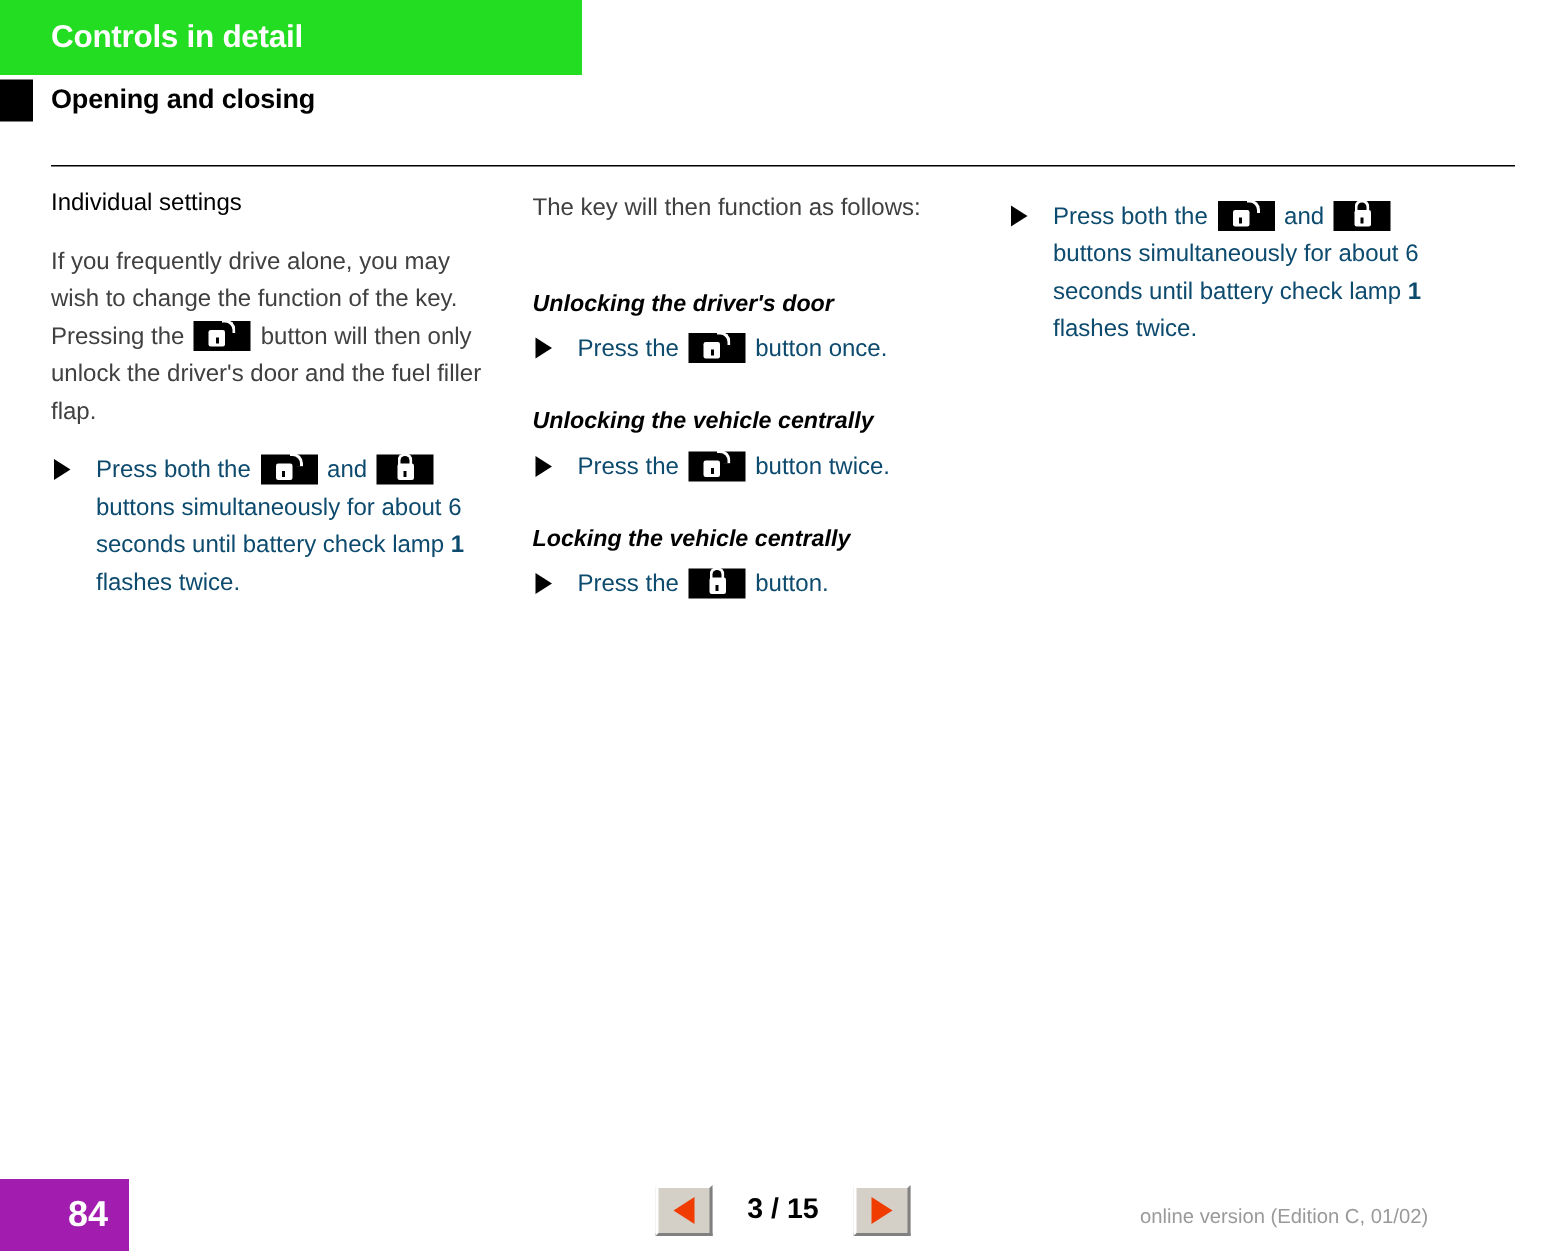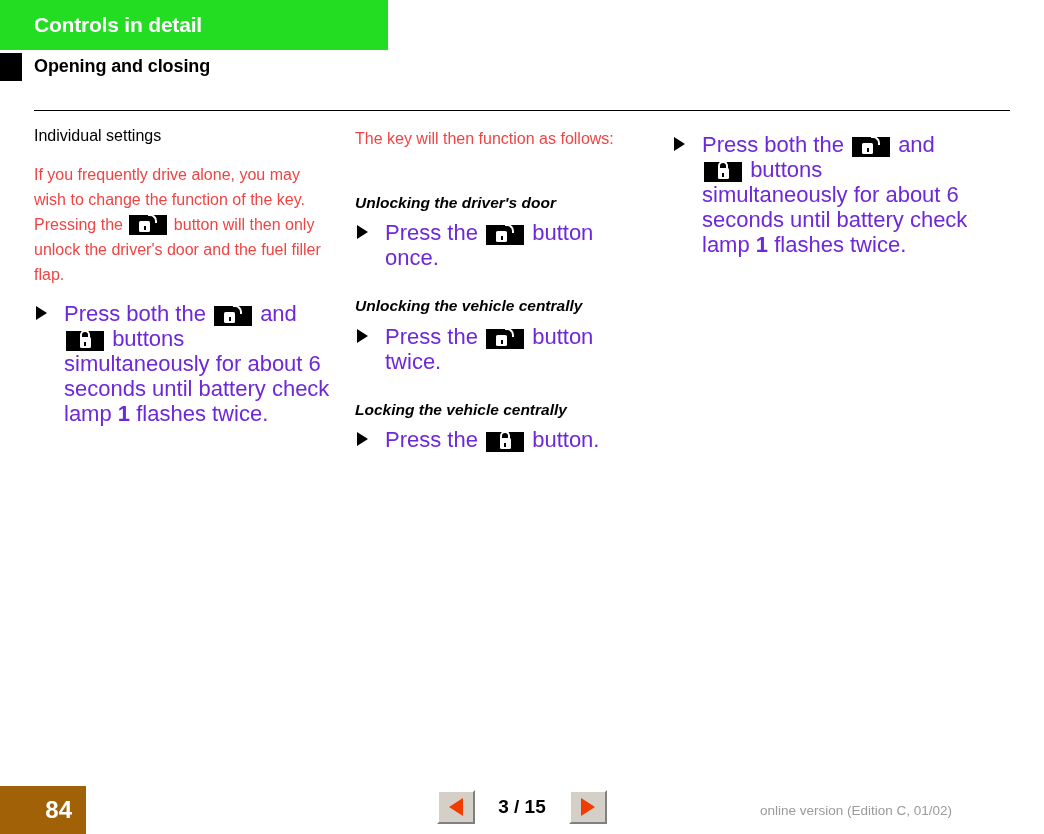--- a/index.html
+++ b/index.html
@@ -85,31 +85,31 @@
     font-style: italic;
     color: #000000;
     line-height: 1.25;
   }
   h4.subhead.first { margin-top: 42px; }
 
   p.body {
     margin: 0 0 14px 0;
     font-size: 16px;
     line-height: 25px;
-    color: #ef4444;
+    color: #404040;
   }
 
   
   .bullet-item {
     position: relative;
     margin: 6px 0 14px 0;
     padding-left: 30px;
-    font-size: 22px;
+    font-size: 16px;
     line-height: 25px;
-    color: #6d28d9;
+    color: #0c4a6e;
   }
   .bullet-marker {
     position: absolute;
     left: 2px;
     top: 5px;
     width: 0;
     height: 0;
     border-top: 7px solid transparent;
     border-bottom: 7px solid transparent;
     border-left: 11px solid #000000;
@@ -168,21 +168,21 @@
   .pad-icon.lock .pad-key     { left: 18px; }
   .pad-icon.lock .pad-shackle { left: 14px; width: 10px; }
 
   
   #page-badge {
     position: absolute;
     left: 0;
     top: 786px;
     width: 86px;
     height: 48px;
-    background: #a16207;
+    background: #a21caf;
   }
   #page-number {
     position: absolute;
     right: 14px;
     top: 10px;
     font-size: 24px;
     font-weight: bold;
     color: #ffffff;
   }
   #pager {

